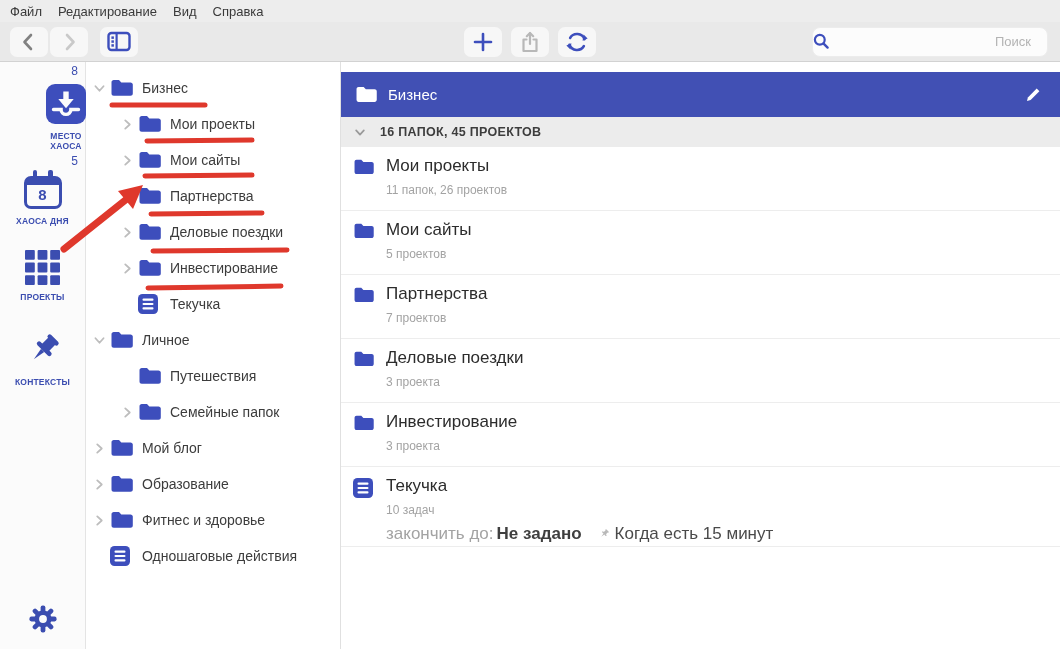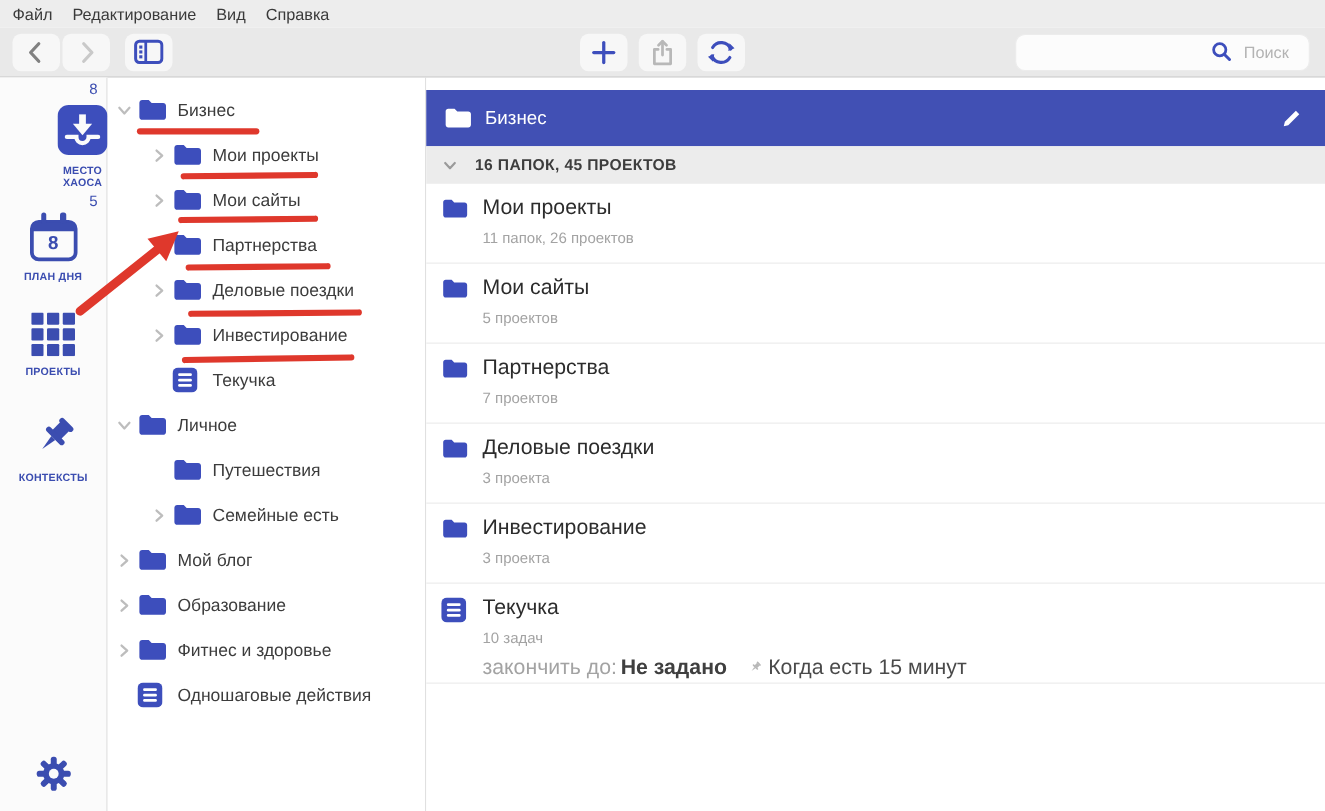--- a/index.html
+++ b/index.html
@@ -15,21 +15,21 @@
   
   .toolbar { height:40px; background:#e9e9e9; border-bottom:1px solid #d2d2d2;
     display:flex; align-items:center; position:relative; }
   .tbtn { width:38px; height:30px; background:#f7f7f7; border-radius:7px; border:none;
     display:flex; align-items:center; justify-content:center; padding:0; }
   .nav-group { display:flex; gap:2px; margin-left:10px; }
   .toggle-btn { margin-left:12px; }
   .center-group { position:absolute; left:50%; transform:translateX(-50%); display:flex; gap:9px; }
   .search-box { margin-left:auto; margin-right:12px; width:236px; height:30px;
     background:#fcfcfc; border:1px solid #ececec; border-radius:8px;
-    display:flex; align-items:center; justify-content:flex-end; gap:7px; }
+    display:flex; align-items:center; justify-content:space-between; gap:7px; }
   .search-box input { border:none; outline:none; background:transparent; width:54px;
     font-size:13px; color:#444; font-family:inherit; }
   .search-box input::placeholder { color:#b3b3b3; }
   
   .content { display:flex; height:587px; }
   
   .sidebar { width:86px; flex:none; background:#fbfbfb; border-right:1px solid #e4e4e4; position:relative; }
   .side-item { position:absolute; left:0; width:100%; display:flex; flex-direction:column; align-items:center; }
   .side-label { font-size:8.5px; font-weight:600; color:#3b4db0; margin-top:7px; letter-spacing:.2px; text-align:center; }
   .badge { position:absolute; right:7px; font-size:12px; color:#3b4db0; }
@@ -207,21 +207,21 @@
       </span>
       <span class="side-label">МЕСТО ХАОСА</span>
     </div>
 
     <div class="side-item si-2">
       <span class="cal-icon">
         <span class="ring r1"></span>
           <span class="ring r2"></span>
         <span class="cal-num">8</span>
       </span>
-      <span class="side-label">ПЛАН ДНЯ</span>
+      <span class="side-label">ХАОСА ДНЯ</span>
     </div>
 
     <div class="side-item si-3">
       <span style="display:flex">
         <svg width="35" height="35" viewBox="0 0 35 35">
           <g fill="#3b4db0">
             <rect x="0" y="0" width="9.8" height="9.8" rx="1"></rect>
               <rect x="12.6" y="0" width="9.8" height="9.8" rx="1"></rect>
               <rect x="25.2" y="0" width="9.8" height="9.8" rx="1"></rect>
             <rect x="0" y="12.6" width="9.8" height="9.8" rx="1"></rect>
@@ -376,21 +376,21 @@
       <span class="chev">
           <svg width="9" height="13">
             <use href="#sym-chev-right"></use>
           </svg>
         </span>
       <span class="ticon">
           <svg width="24" height="20">
             <use href="#sym-folder"></use>
           </svg>
         </span>
-      <span class="tlabel">Семейные есть</span>
+      <span class="tlabel">Семейные папок</span>
     </div>
     <div class="trow lvl0">
       <span class="chev">
           <svg width="9" height="13">
             <use href="#sym-chev-right"></use>
           </svg>
         </span>
       <span class="ticon">
           <svg width="24" height="20">
             <use href="#sym-folder"></use>

